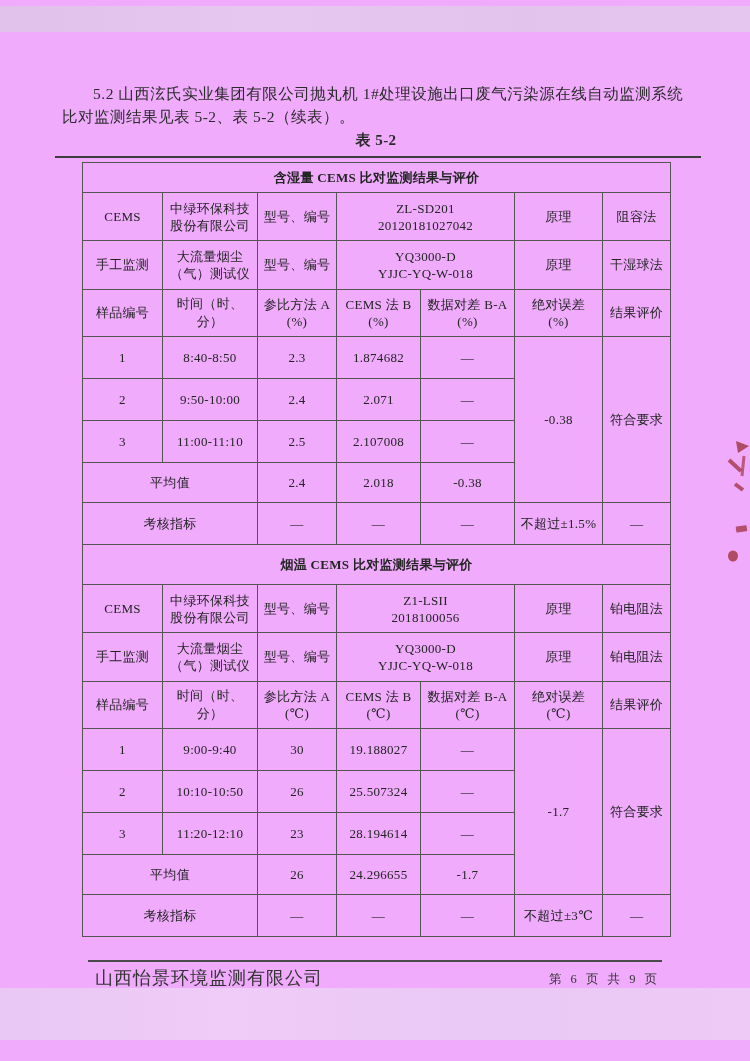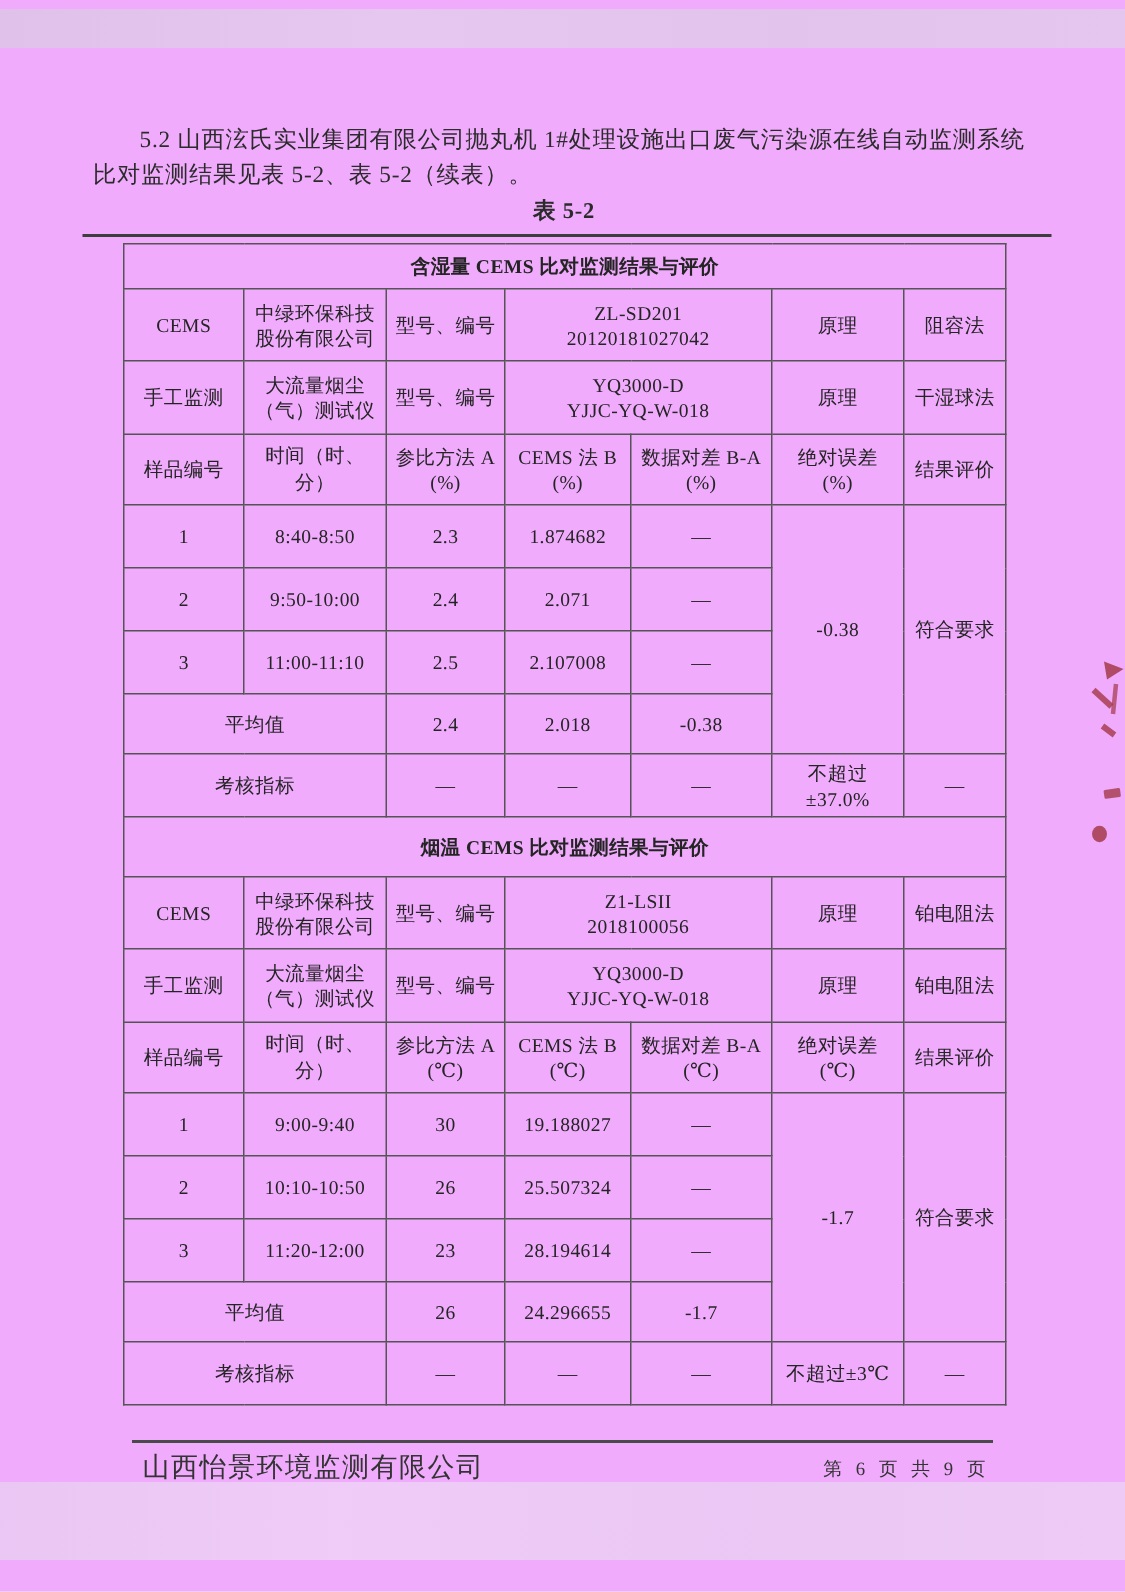--- a/index.html
+++ b/index.html
@@ -122,21 +122,21 @@
         <td colspan="2">平均值</td>
         <td>2.4</td>
         <td>2.018</td>
         <td>-0.38</td>
       </tr>
       <tr class="r-chk">
         <td colspan="2">考核指标</td>
         <td>—</td>
         <td>—</td>
         <td>—</td>
-        <td>不超过±37.0%</td>
+        <td>不超过±1.5%</td>
         <td>—</td>
       </tr>
 
       <tr class="r-title2">
         <td colspan="7" class="sec-title">烟温 CEMS 比对监测结果与评价</td>
       </tr>
       <tr class="r-equip">
         <td>CEMS</td>
         <td class="pre">中绿环保科技
 股份有限公司</td>
@@ -180,21 +180,21 @@
       </tr>
       <tr class="r-data">
         <td>2</td>
         <td>10:10-10:50</td>
         <td>26</td>
         <td>25.507324</td>
         <td>—</td>
       </tr>
       <tr class="r-data">
         <td>3</td>
-        <td>11:20-12:00</td>
+        <td>11:20-12:10</td>
         <td>23</td>
         <td>28.194614</td>
         <td>—</td>
       </tr>
       <tr class="r-avg">
         <td colspan="2">平均值</td>
         <td>26</td>
         <td>24.296655</td>
         <td>-1.7</td>
       </tr>

